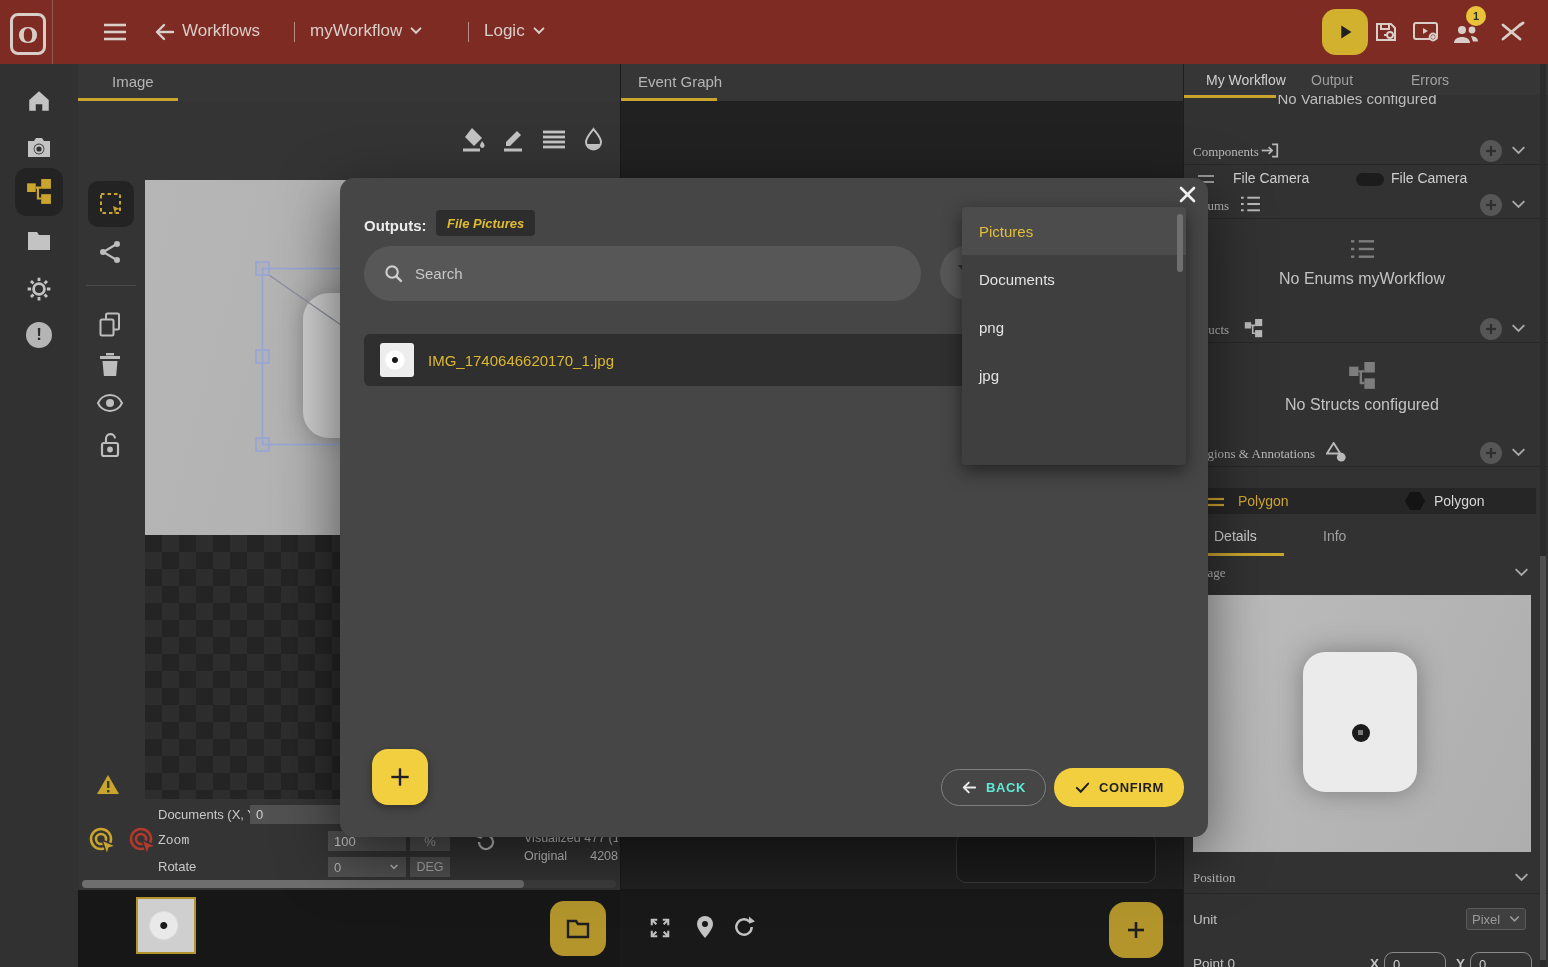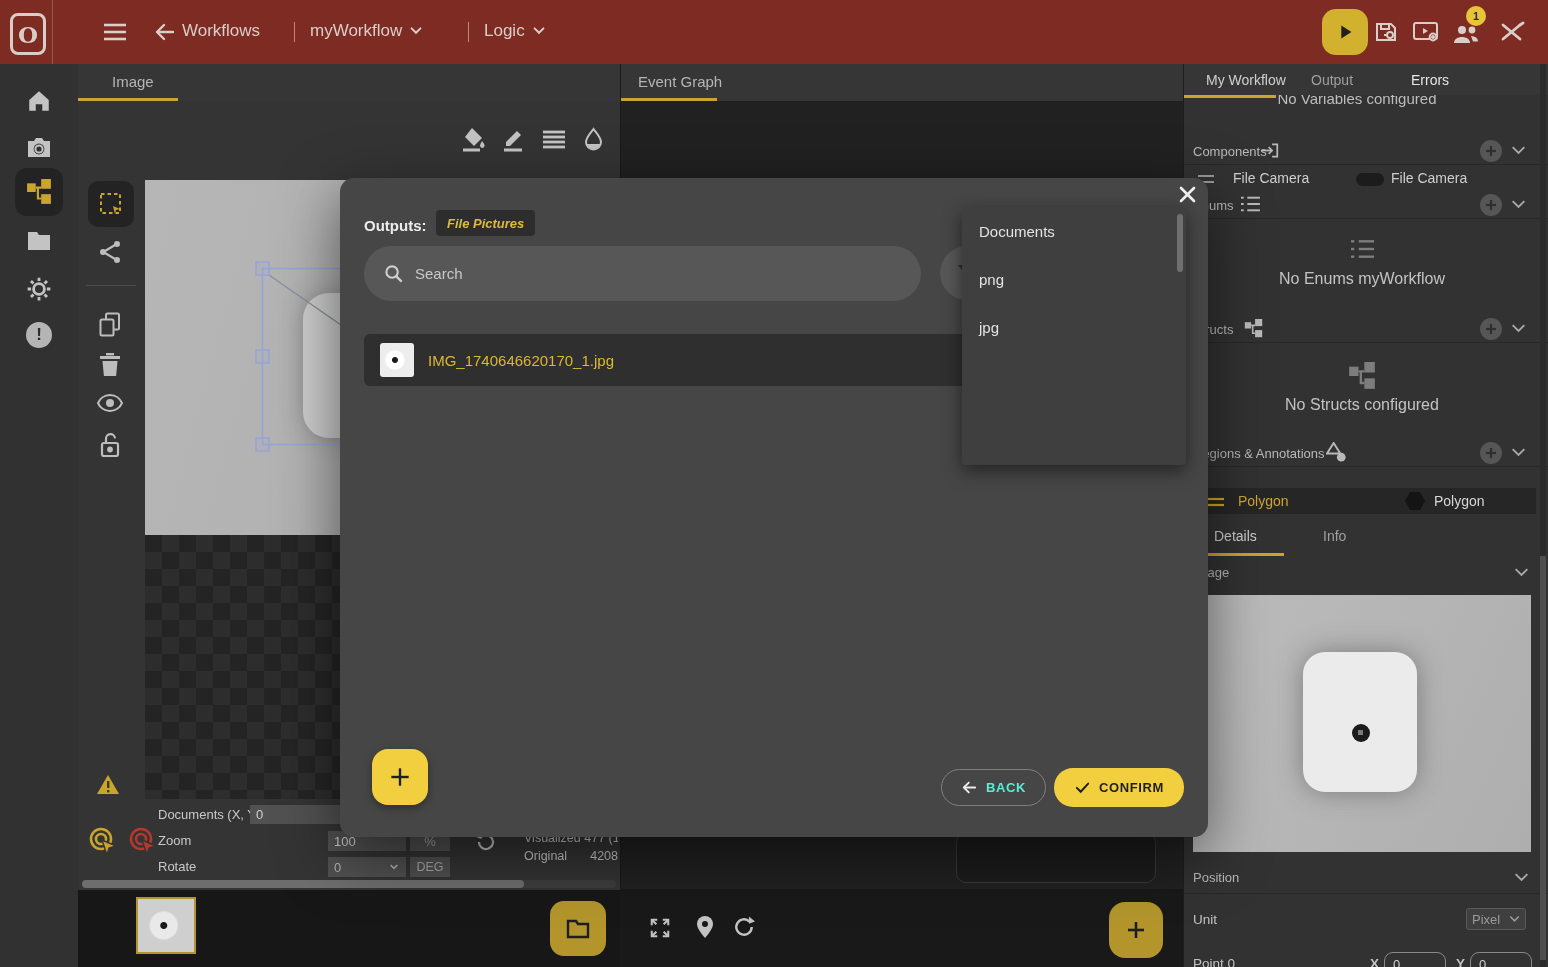--- a/index.html
+++ b/index.html
@@ -16,21 +16,21 @@
 
   
   #rail{left:0;top:64px;width:78px;height:903px;background:#313131;}
   #imgpanel{left:78px;top:64px;width:542px;height:903px;background:#343434;overflow:hidden;}
   #graphpanel{left:620px;top:64px;width:563px;height:903px;background:#202020;overflow:hidden;border-left:1px solid #1a1a1a;box-sizing:border-box;}
   #rightpanel{left:1183px;top:64px;width:365px;height:903px;background:#323232;overflow:hidden;border-left:1px solid #1d1d1d;box-sizing:border-box;}
   .tabbar{left:0;top:0;height:37px;background:#363636;width:100%;}
   .tab-underline{height:3px;background:#c9a52e;}
   .tablbl{font-size:15px;color:#b5b5b5;}
 
-  .ghead{font-size:13px;color:#b9b9b9;}
+  .ghead{font-size:13px;color:#b9b9b9;font-family:Liberation Serif, serif;}
   .gdiv{height:1px;background:#282828;}
   .emptytxt{font-size:16px;color:#c3c3c3;text-align:center;}
 
   .fld{background:#515151;color:#cfcfcf;font-size:13px;border:none;box-sizing:border-box;padding:0 6px;font-family:"Liberation Sans",sans-serif;}
   .ctl-lbl{font-size:13px;color:#c9c9c9;}
 
   .checker{background-color:#242424;
     background-image:linear-gradient(45deg,#2d2d2d 25%,transparent 25%,transparent 75%,#2d2d2d 75%),
                      linear-gradient(45deg,#2d2d2d 25%,transparent 25%,transparent 75%,#2d2d2d 75%);
     background-size:34px 34px;background-position:0 0,17px 17px;}
@@ -313,21 +313,21 @@
     <div class="abs" style="left:50px;top:762px;">
       <svg width="30" height="30" viewBox="0 0 30 30">
         <g fill="none" stroke="#b2392b" stroke-width="2.6">
             <circle cx="13" cy="13" r="10"></circle>
             <circle cx="13" cy="13" r="5"></circle>
           </g>
         <polygon points="14,14 28,20 21,22 19,29" fill="#b2392b" stroke="#343434" stroke-width="1.4"></polygon>
         </svg>
     </div>
 
-    <span class="abs ctl-lbl" style="left:80px;top:769px;">Zoom</span>
+    <span class="abs ctl-lbl" style="left:80px;top:769px;font-family:Liberation Mono, monospace;">Zoom</span>
     <input class="abs fld" style="left: 250px; top: 767px; width: 78px; height: 20px;" value="100">
     <div class="abs fld ctr" style="left:332px;top:767px;width:40px;height:20px;color:#aaa;">%</div>
     <div class="abs" style="left:398px;top:768px;">
       <svg width="20" height="20" viewBox="0 0 20 20">
         <path d="M3 10a7 7 0 1 0 2-4.9" fill="none" stroke="#c3c3c3" stroke-width="2.2"></path>
         <polygon points="5.5,0.5 5.5,7 0,5" fill="#c3c3c3"></polygon>
         </svg>
     </div>
     <div class="abs" style="left:446px;top:767px;width:94px;">
       <div style="font-size:12.5px;color:#c9c9c9;white-space:nowrap;overflow:hidden;">Visualized 477 (1</div>
@@ -398,21 +398,21 @@
           </svg>
       </div>
     </div>
   </div>
 
   <div id="rightpanel" class="abs">
     <div class="abs" style="left:0;top:26px;width:346px;text-align:center;font-size:15px;color:#bdbdbd;">No Variables configured</div>
     <div class="tabbar abs" style="height:31px;"></div>
     <span class="abs" style="left:22px;top:8px;font-size:14px;color:#cfcfcf;">My Workflow</span>
     <span class="abs" style="left:127px;top:8px;font-size:14px;color:#9f9f9f;text-align:right;">Output</span>
-    <span class="abs" style="left:227px;top:8px;font-size:14px;color:#e5e5e5;">Errors</span>
+    <span class="abs" style="left:227px;top:8px;font-size:14px;color:#a3a3a3;">Errors</span>
     <div class="abs tab-underline" style="left:0;top:31px;width:92px;"></div>
 
     <span class="abs ghead" style="left:9px;top:80px;">Components</span>
     <div class="abs" style="left:76px;top:77px;">
       <svg width="19" height="19" viewBox="0 0 22 22">
           <g stroke="#b9b9b9" stroke-width="2" fill="none">
         <path d="M14 4h6v14h-6"></path>
             <path d="M2 11h12"></path>
             <path d="M10 7l4 4-4 4"></path>
           </g>
@@ -657,20 +657,21 @@
       <span>BACK</span>
     </div>
     <div class="abs pill-btn" style="left:714px;top:590px;width:130px;height:39px;background:#f2cf3e;color:#1f1f1f;">
       <svg width="17" height="17" viewBox="0 0 24 24">
         <path d="M4 12.5l5.5 5.5L20 6.5" stroke="#1f1f1f" stroke-width="2.8" fill="none" stroke-linecap="round"></path>
         </svg>
       <span>CONFIRM</span>
     </div>
 
     <div id="dropdown" class="abs">
+      <div class="dd-item sel">Pictures</div>
       <div class="dd-item">Documents</div>
       <div class="dd-item">png</div>
       <div class="dd-item">jpg</div>
       <div class="abs" style="right:3px;top:7px;width:6px;height:58px;background:#6f6f6f;border-radius:3px;"></div>
     </div>
   </div>
 
 </div>
 
 </body></html>

